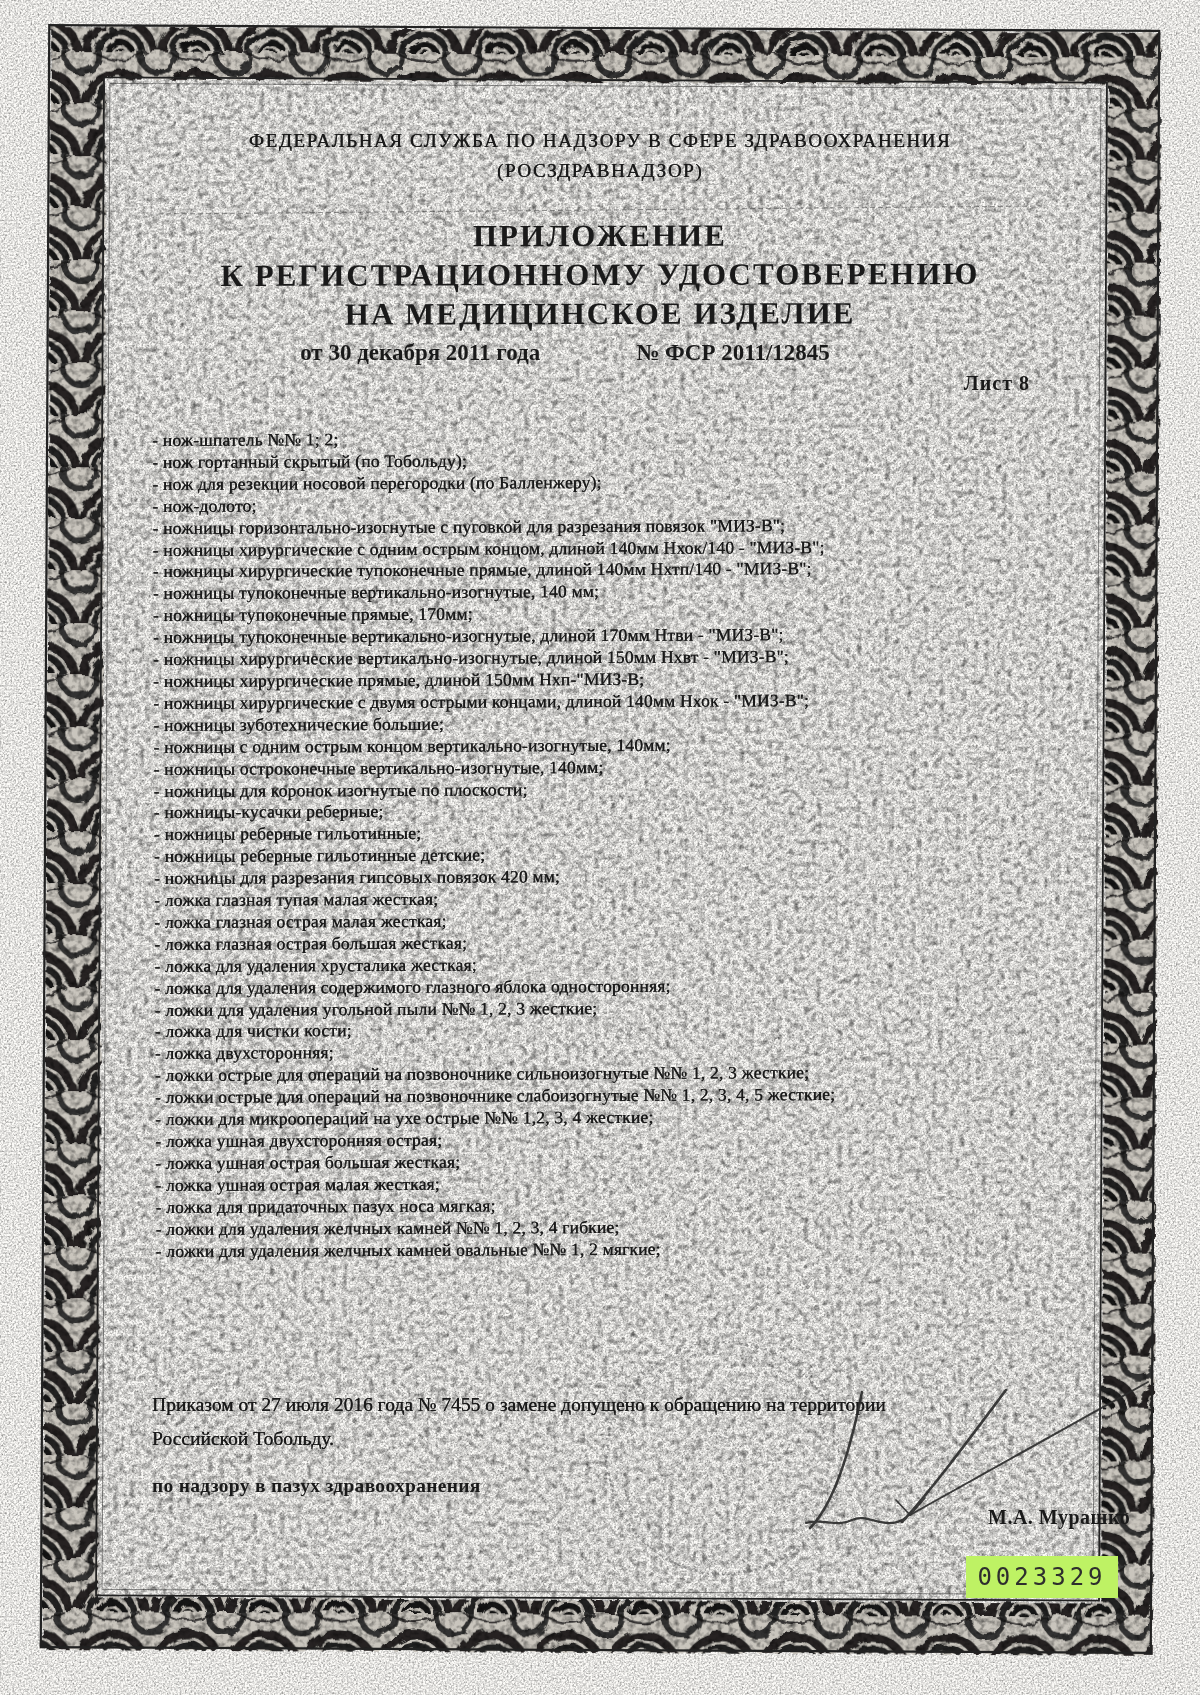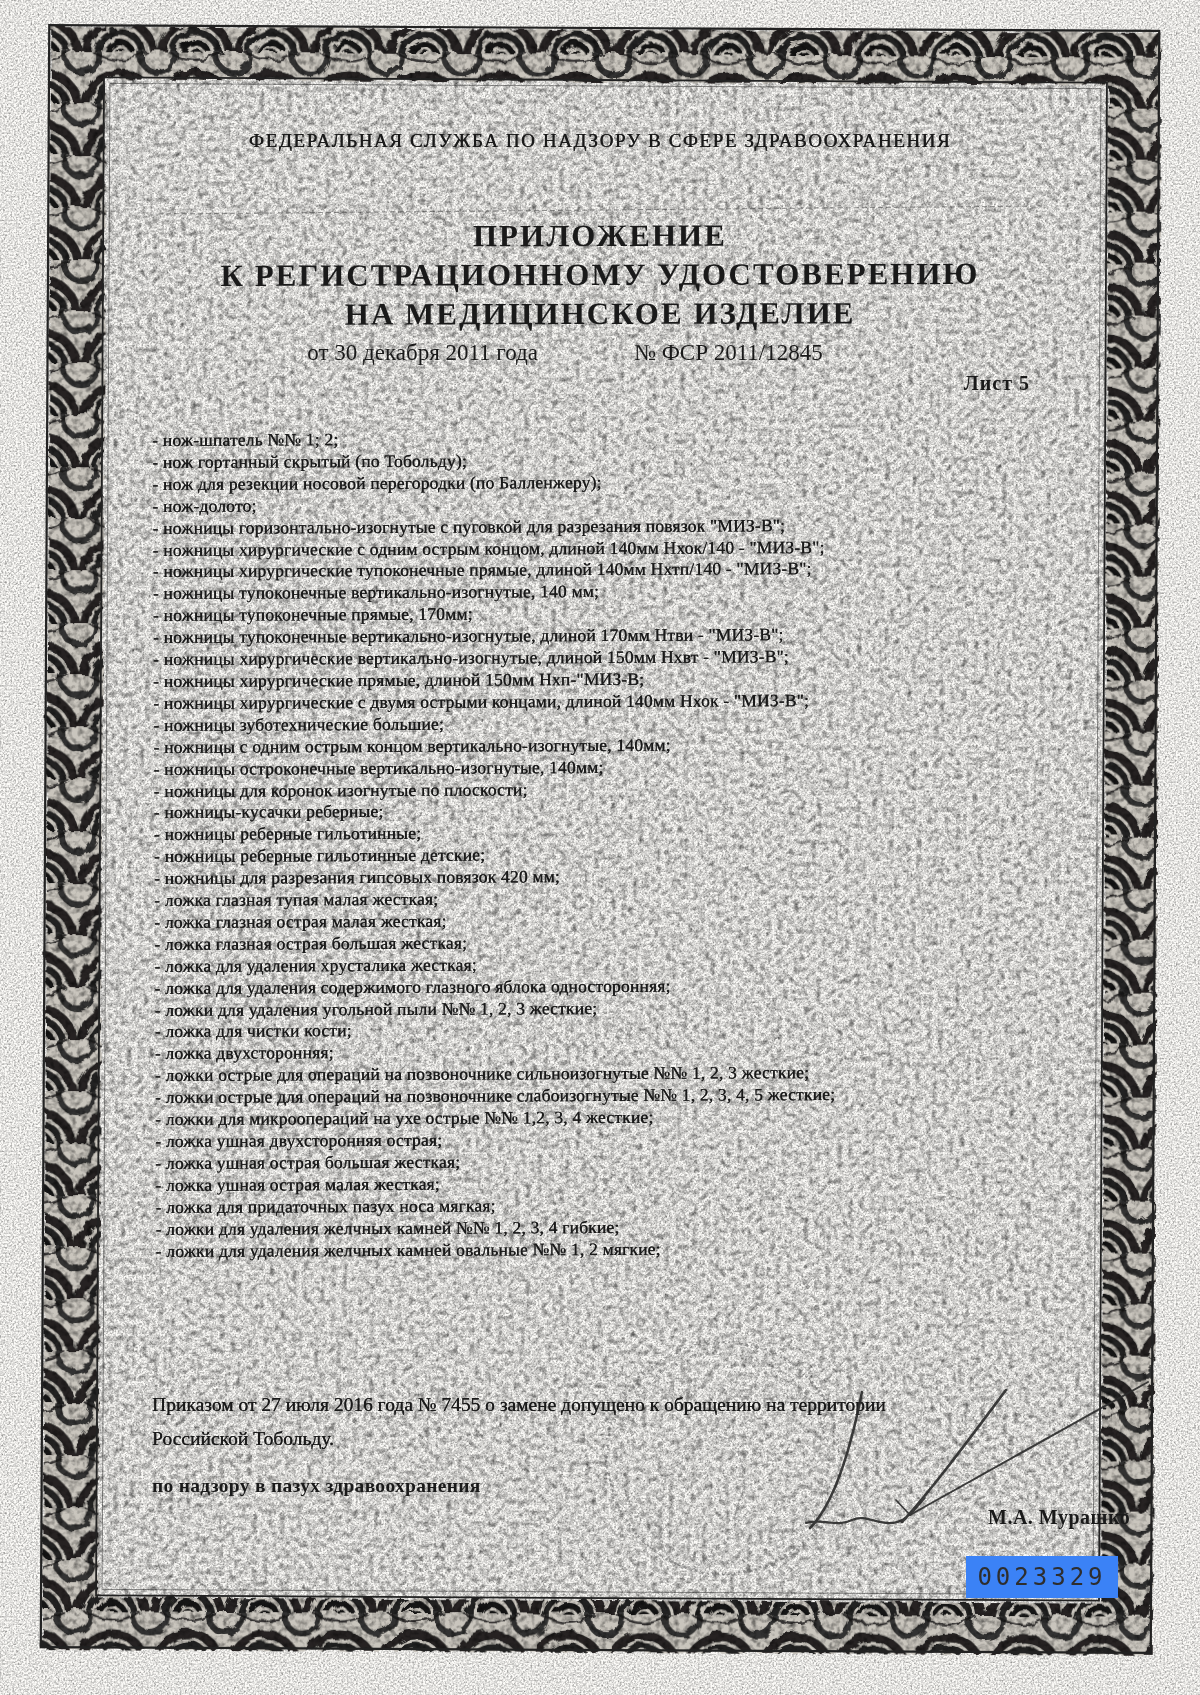--- a/index.html
+++ b/index.html
@@ -20,21 +20,21 @@
     text-shadow:0.45px 0 0 currentColor;
   }
   .titleblock{
     position:absolute;top:216px;left:150px;width:900px;text-align:center;
     font-weight:bold;font-size:31px;line-height:39px;letter-spacing:2px;
     transform:rotate(-0.15deg);
   }
   .dateline{
     position:absolute;top:340px;left:150px;width:830px;
     display:flex;justify-content:center;gap:96px;
-    font-weight:normal;font-size:23px;
+    font-weight:bold;font-size:23px;
   }
   .sheet{
     position:absolute;top:372px;right:215px;
     font-weight:bold;font-size:20px;letter-spacing:1px;
   }
   .itemlist{
     position:absolute;top:430px;left:152px;width:900px;
     font-size:17.5px;line-height:21.9px;letter-spacing:0.2px;
     text-shadow:0.4px 0 0 currentColor;
     transform:rotate(-0.25deg);transform-origin:0 0;
@@ -48,21 +48,21 @@
     position:absolute;top:1470px;left:152px;
     font-weight:bold;font-size:19.5px;line-height:32px;
     letter-spacing:0.3px;
   }
   .signame{
     position:absolute;top:1506px;left:988px;
     font-weight:bold;font-size:20px;letter-spacing:0.5px;
   }
   .serial{
     position:absolute;top:1556px;left:966px;width:152px;height:42px;z-index:5;
-    background:#3b82f6;display:flex;align-items:center;justify-content:center;
+    background:#bef264;display:flex;align-items:center;justify-content:center;
     font-family:"DejaVu Sans Mono","Liberation Mono",monospace;
     font-size:24px;letter-spacing:4px;color:#2e2e2e;
   }
 </style>
 </head>
 <body>
 
 <div class="page">
 
   <svg class="decor" viewBox="0 0 1200 1695" xmlns="http://www.w3.org/2000/svg">
@@ -114,34 +114,35 @@
       <ellipse cx="700" cy="1500" rx="38" ry="68" stroke-width="1.8" stroke-dasharray="3 2" transform="rotate(18 700 1500)" opacity="0.75"></ellipse>
       <path d="M650,1400 q70,-28 140,2" stroke-width="1.4" stroke-dasharray="2 2" opacity="0.6"></path>
       <path d="M645,1520 q75,34 150,-4" stroke-width="1.4" stroke-dasharray="2 2" opacity="0.6"></path>
     </g>
   </svg>
 
   <div class="content">
 
     <div class="agency">
       <div>ФЕДЕРАЛЬНАЯ СЛУЖБА ПО НАДЗОРУ В СФЕРЕ ЗДРАВООХРАНЕНИЯ</div>
+      <div>(РОСЗДРАВНАДЗОР)</div>
     </div>
 
     <div class="titleblock">
       <div>ПРИЛОЖЕНИЕ</div>
       <div>К РЕГИСТРАЦИОННОМУ УДОСТОВЕРЕНИЮ</div>
       <div>НА МЕДИЦИНСКОЕ ИЗДЕЛИЕ</div>
     </div>
 
     <div class="dateline">
       <span>от 30 декабря 2011 года</span>
       <span>№  ФСР 2011/12845</span>
     </div>
 
-    <div class="sheet">Лист 5</div>
+    <div class="sheet">Лист 8</div>
 
     <div class="itemlist">
         <div>- нож-шпатель №№ 1; 2;</div>
         <div>- нож гортанный скрытый (по Тобольду);</div>
         <div>- нож для резекции носовой перегородки (по Балленжеру);</div>
         <div>- нож-долото;</div>
         <div>- ножницы горизонтально-изогнутые с пуговкой для разрезания повязок "МИЗ-В";</div>
         <div>- ножницы хирургические с одним острым концом, длиной 140мм Нхок/140 - "МИЗ-В";</div>
         <div>- ножницы хирургические тупоконечные прямые, длиной 140мм Нхтп/140 - "МИЗ-В";</div>
         <div>- ножницы тупоконечные вертикально-изогнутые, 140 мм;</div>

